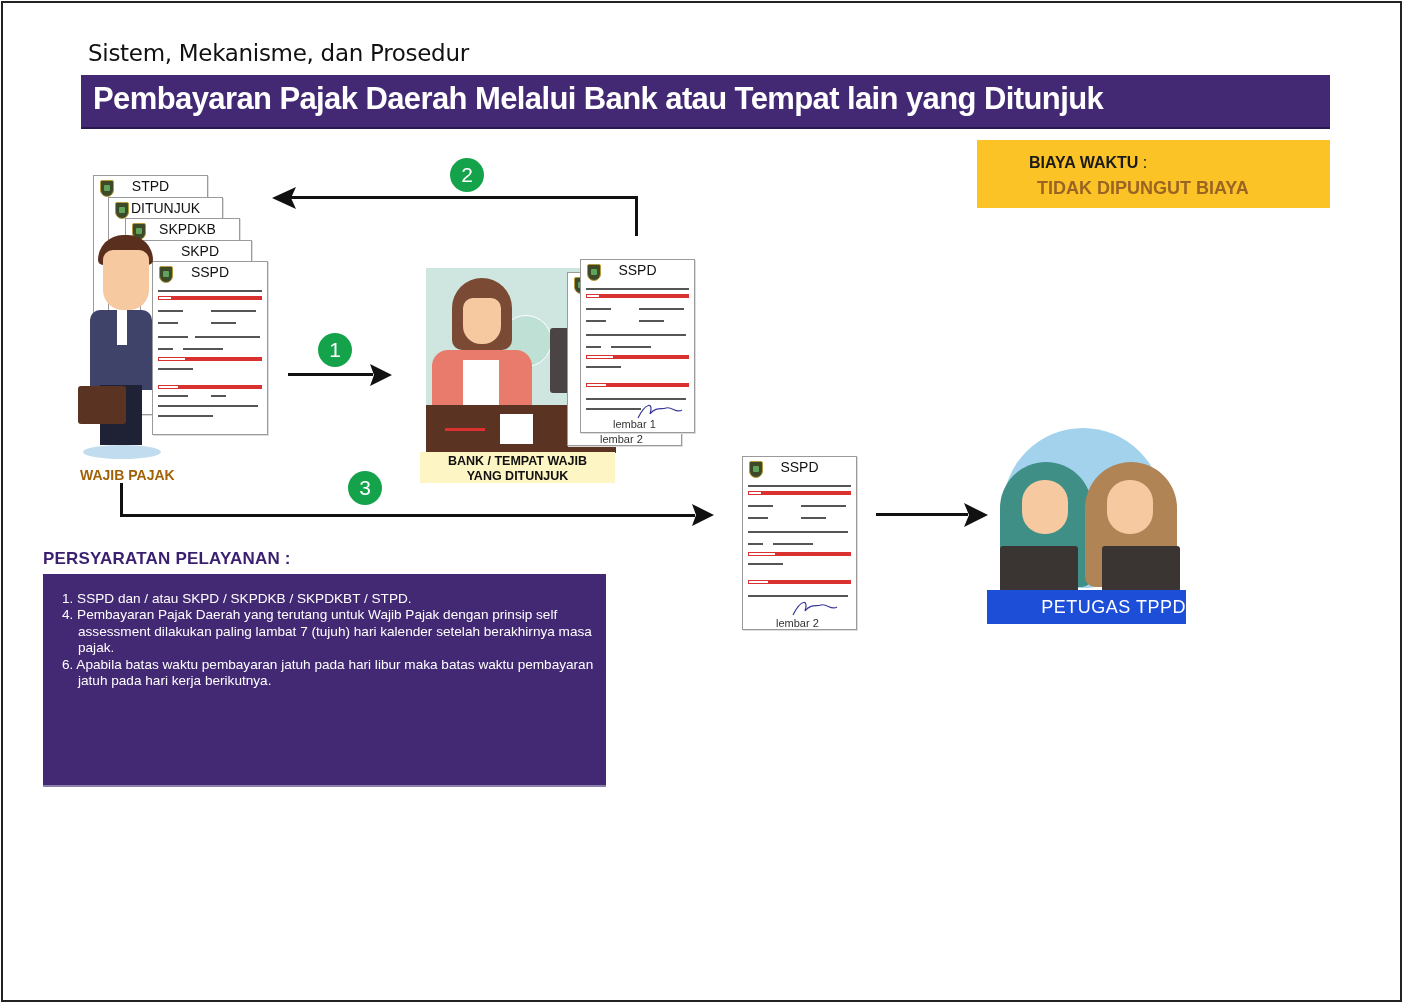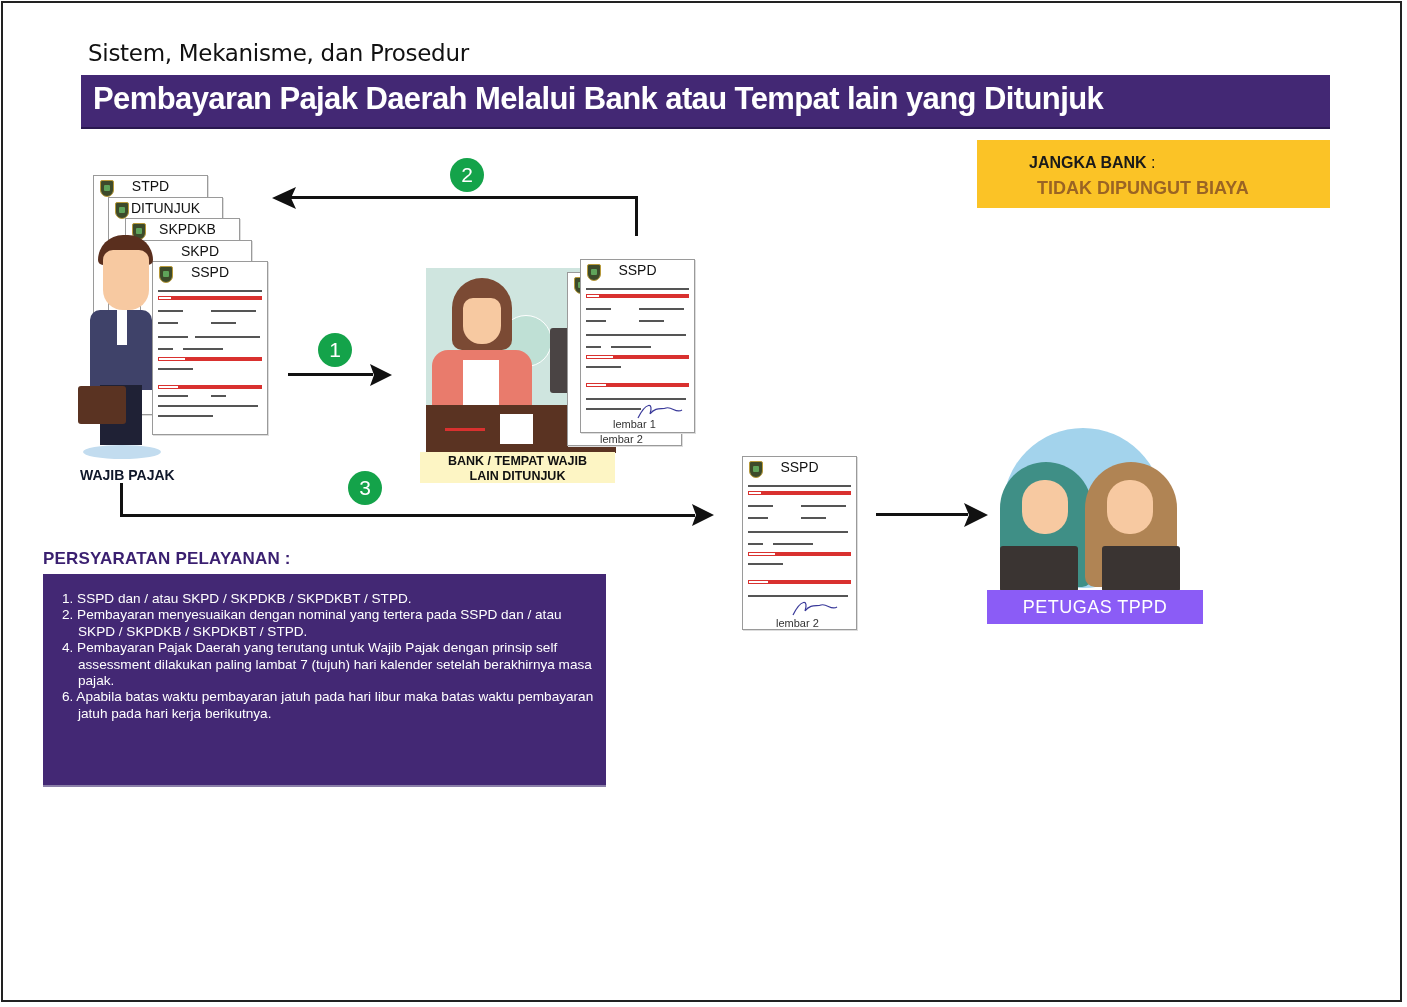--- a/index.html
+++ b/index.html
@@ -14,41 +14,41 @@
   .timebox .l2{position:absolute;left:60px;top:38px;font-size:18px;font-weight:bold;color:#9a6424;}
   .doc{position:absolute;background:#fff;border:1px solid #9a9a9a;box-sizing:border-box;box-shadow:1px 1px 0 #ddd;}
   .doc .dtitle{position:absolute;top:2px;width:100%;text-align:center;font-size:14px;color:#111;}
   .crest{position:absolute;left:6px;top:4px;width:14px;height:17px;background:#3d4a2a;border-radius:2px 2px 7px 7px;border:1px solid #b89a3a;box-sizing:border-box;}
   .crest::after{content:"";position:absolute;left:3px;top:4px;width:6px;height:6px;background:#5fa35a;border-radius:1px;}
   .line{position:absolute;height:2px;background:#555;}
   .red{position:absolute;height:4px;background:#d9312f;}
   .redw{position:absolute;height:4px;background:#fff;border:1px solid #d9312f;box-sizing:border-box;}
   .badge{position:absolute;width:34px;height:34px;border-radius:50%;background:#14a34a;color:#fff;font-size:21px;text-align:center;line-height:34px;}
   .arrowline{position:absolute;background:#111;}
-  .label-strong{position:absolute;font-weight:bold;color:#0f172a;}
+  .label-strong{position:absolute;font-weight:bold;color:#a16207;}
   .req-title{left:43px;top:549px;font-size:17px;font-weight:bold;color:#3a1f70;letter-spacing:0.2px;}
   .req-box{left:43px;top:574px;width:563px;height:213px;background:#432874;border-bottom:2px solid #8a7fa8;box-sizing:border-box;}
   .req-box ol{margin:0;padding:0;list-style:none;position:absolute;left:19px;top:17px;width:540px;}
   .req-box li{color:#fff;font-size:13.6px;line-height:16.4px;padding-left:16px;text-indent:-16px;}
   .bank-label{left:420px;top:452px;width:195px;height:31px;background:#fdf5c4;text-align:center;font-size:12.5px;font-weight:bold;color:#111;line-height:14.5px;padding-top:2px;box-sizing:border-box;}
-  .petugas{left:987px;top:590px;width:216px;height:34px;background:#8b5cf6;color:#fff;font-size:18px;text-align:center;line-height:34px;letter-spacing:0.5px;}
+  .petugas{left:987px;top:590px;width:199px;height:34px;background:#1d4ed8;color:#fff;font-size:18px;text-align:right;line-height:34px;letter-spacing:0.5px;}
   .lembar{position:absolute;font-size:11px;color:#333;}
 </style>
 </head>
 <body>
 
 <div class="frame"></div>
 
 <div class="abs subtitle">Sistem, Mekanisme, dan Prosedur</div>
 <div class="abs titlebar">
   <span>Pembayaran Pajak Daerah Melalui Bank atau Tempat lain yang Ditunjuk</span>
 </div>
 
 <div class="abs timebox">
-  <div class="l1"><span>JANGKA BANK</span> <span style="font-weight:normal">:</span></div>
+  <div class="l1"><span>BIAYA WAKTU</span> <span style="font-weight:normal">:</span></div>
   <div class="l2">TIDAK DIPUNGUT BIAYA</div>
 </div>
 
 <div>
   <div class="doc" style="left:93px;top:175px;width:115px;height:175px;">
     <div class="crest"></div>
     <div class="dtitle">STPD</div>
   </div>
   <div class="doc" style="left:108px;top:197px;width:115px;height:175px;">
     <div class="crest"></div>
@@ -149,21 +149,21 @@
   <div class="line" style="left:5px;width:100px;top:138px;"></div>
   <div class="line" style="left:5px;width:55px;top:148px;"></div>
   <svg class="abs" style="left:55px;top:140px;" width="50" height="24">
       <path d="M2,18 C10,2 18,2 14,14 C20,6 26,10 30,8 C36,6 40,14 46,10" stroke="#3a3a9a" fill="none" stroke-width="1.2"></path>
     </svg>
   <div class="lembar" style="left:32px;top:158px;">lembar 1</div>
 </div>
 
 <div class="abs bank-label">
   <div>BANK / TEMPAT WAJIB</div>
-  <div>LAIN DITUNJUK</div>
+  <div>YANG DITUNJUK</div>
 </div>
 
 <div class="badge" style="left:348px;top:471px;">3</div>
 <div class="arrowline" style="left:120px;top:483px;width:3px;height:33px;"></div>
 <div class="arrowline" style="left:120px;top:514px;width:575px;height:3px;"></div>
 <svg class="abs" style="left:692px;top:504px;" width="22" height="22">
     <polygon points="0,0 22,11 0,22 4,11" fill="#111"></polygon>
   </svg>
 
 <div class="doc" style="left:742px;top:456px;width:115px;height:174px;">
@@ -204,17 +204,16 @@
   <div class="abs" style="left:1107px;top:480px;width:46px;height:54px;background:#f7c9a1;border-radius:22px;"></div>
   <div class="abs" style="left:1000px;top:546px;width:78px;height:46px;background:#3a3432;border-radius:3px;"></div>
   <div class="abs" style="left:1102px;top:546px;width:78px;height:46px;background:#3a3432;border-radius:3px;"></div>
 </div>
 <div class="abs petugas">PETUGAS TPPD</div>
 
 <div class="abs req-title">PERSYARATAN PELAYANAN :</div>
 <div class="abs req-box">
   <ol>
     <li>1. SSPD dan / atau SKPD / SKPDKB / SKPDKBT / STPD.</li>
-    <li>2. Pembayaran menyesuaikan dengan nominal yang tertera pada SSPD dan / atau SKPD / SKPDKB / SKPDKBT / STPD.</li>
     <li>4. Pembayaran Pajak Daerah yang terutang untuk Wajib Pajak dengan prinsip self assessment dilakukan paling lambat 7 (tujuh) hari kalender setelah berakhirnya masa pajak.</li>
     <li>6. Apabila batas waktu pembayaran jatuh pada hari libur maka batas waktu pembayaran jatuh pada hari kerja berikutnya.</li>
   </ol>
 </div>
 
 </body></html>

